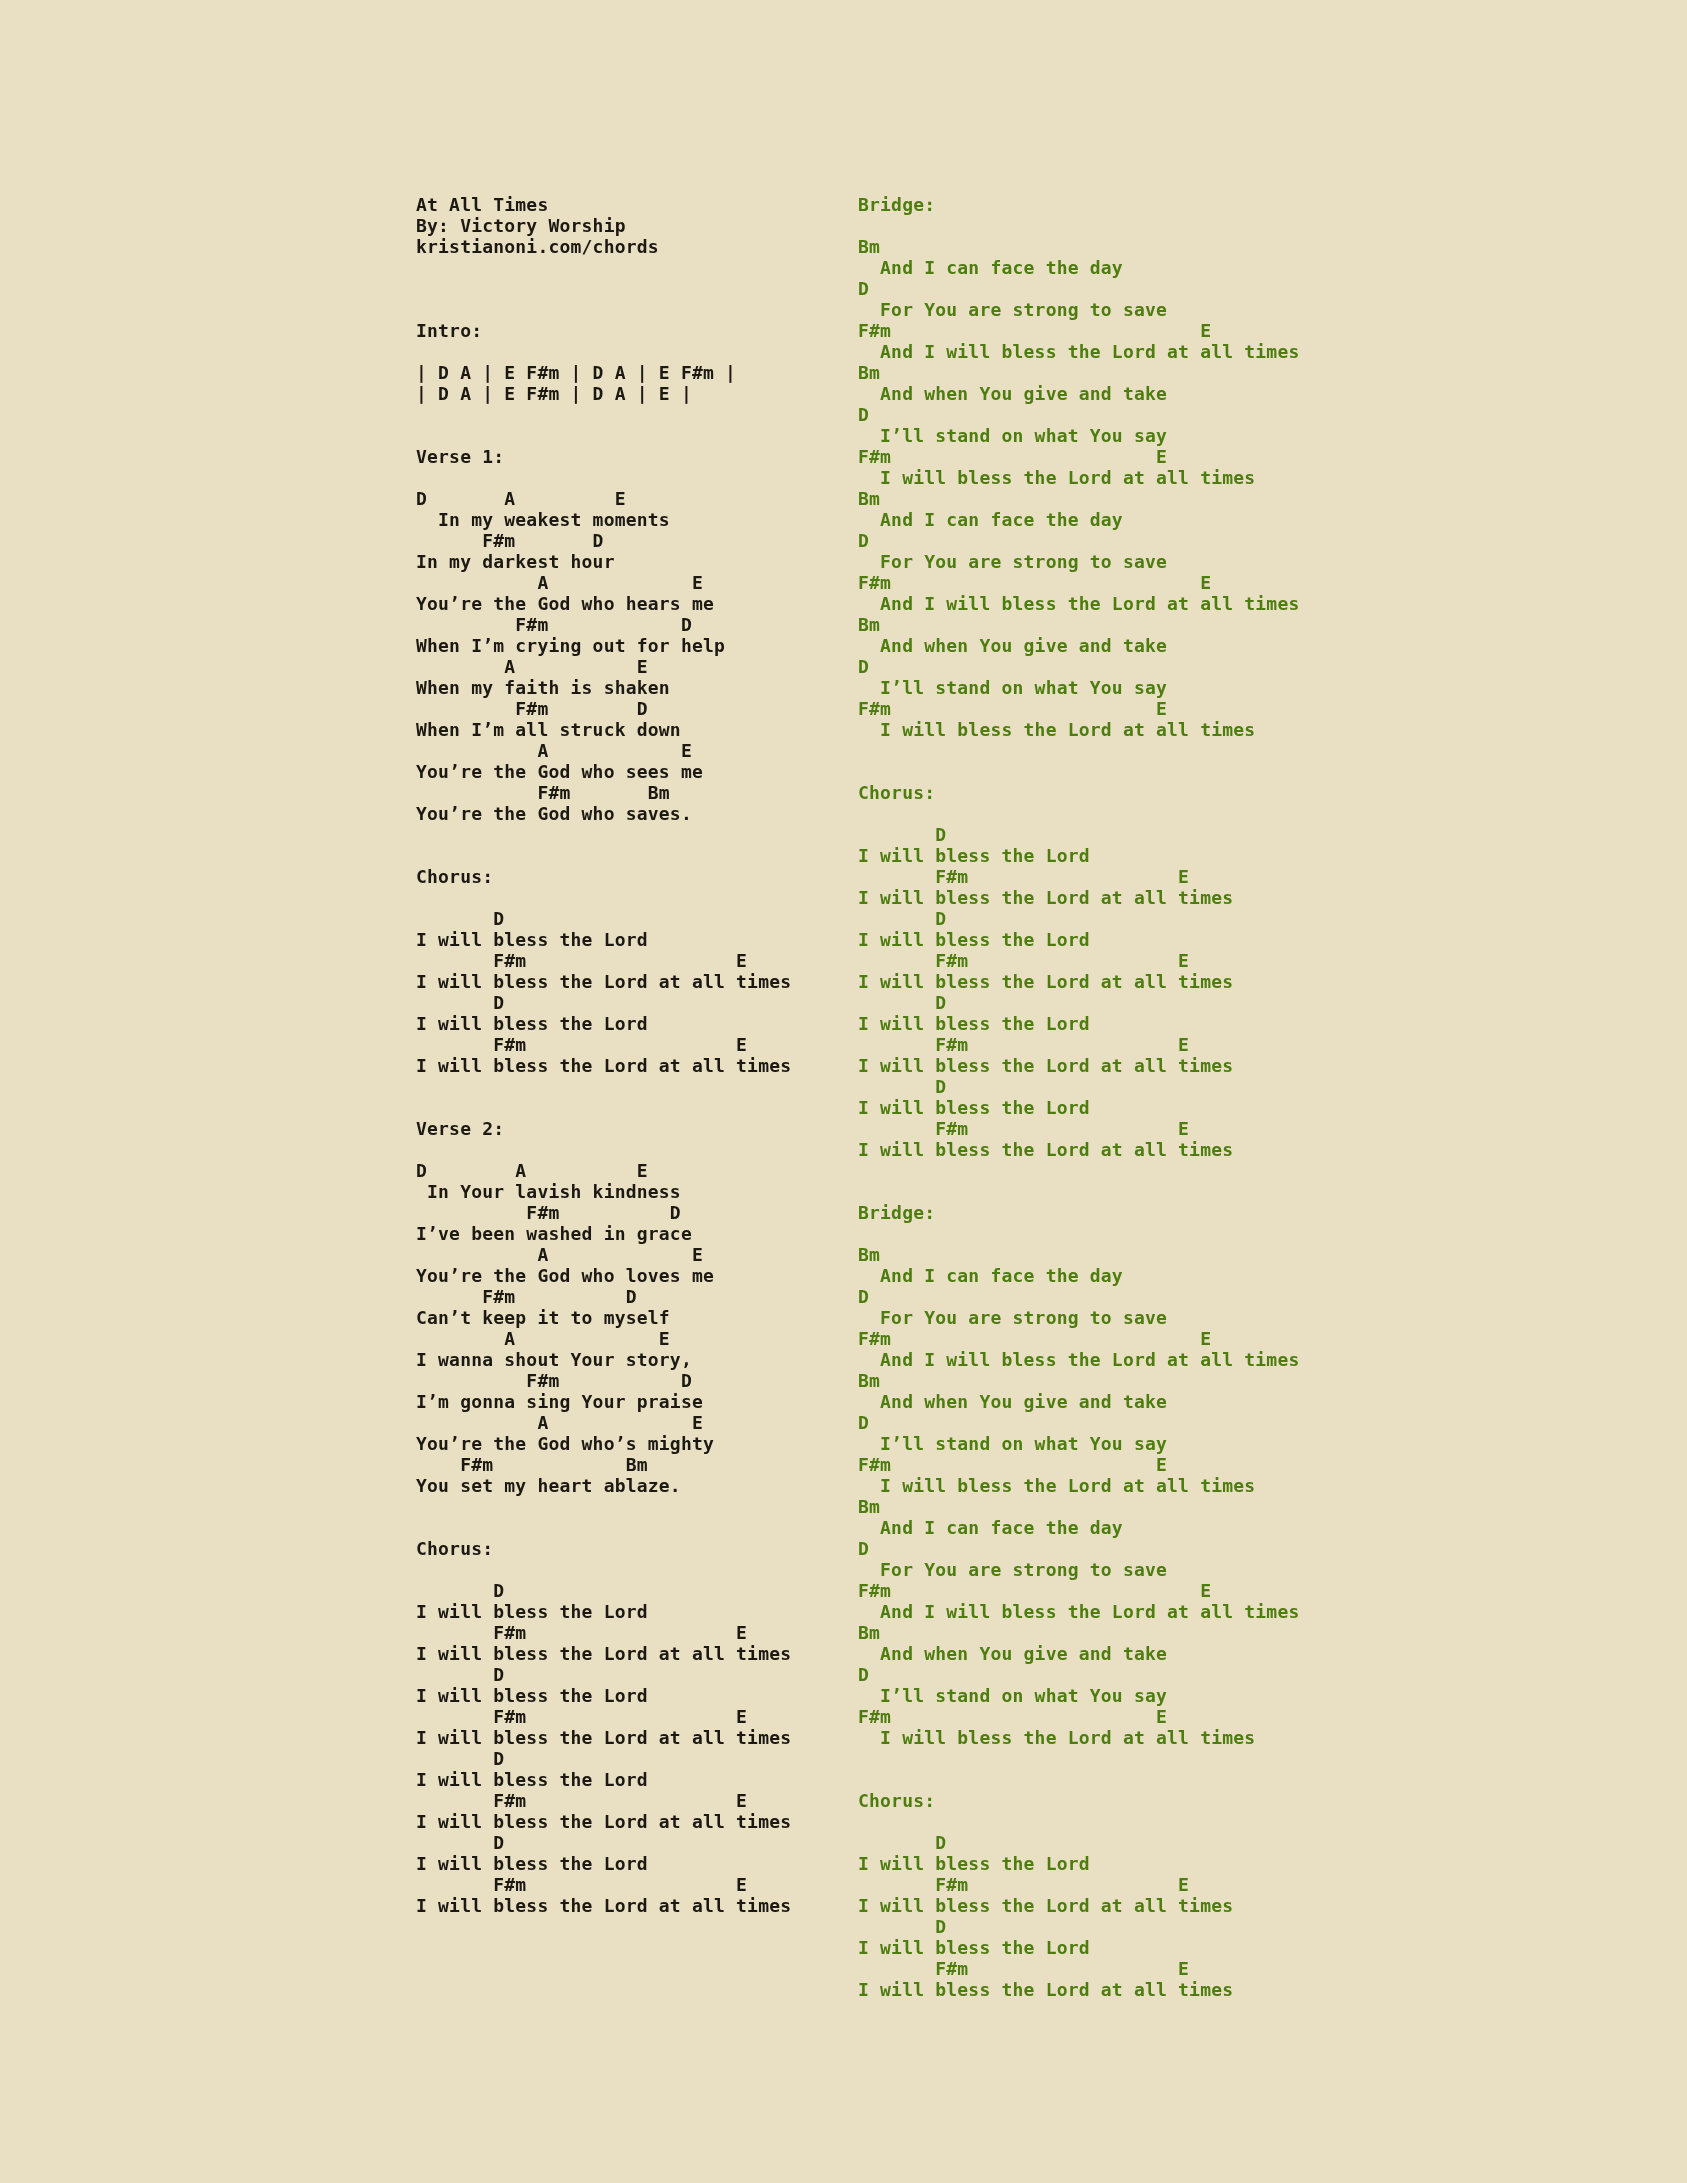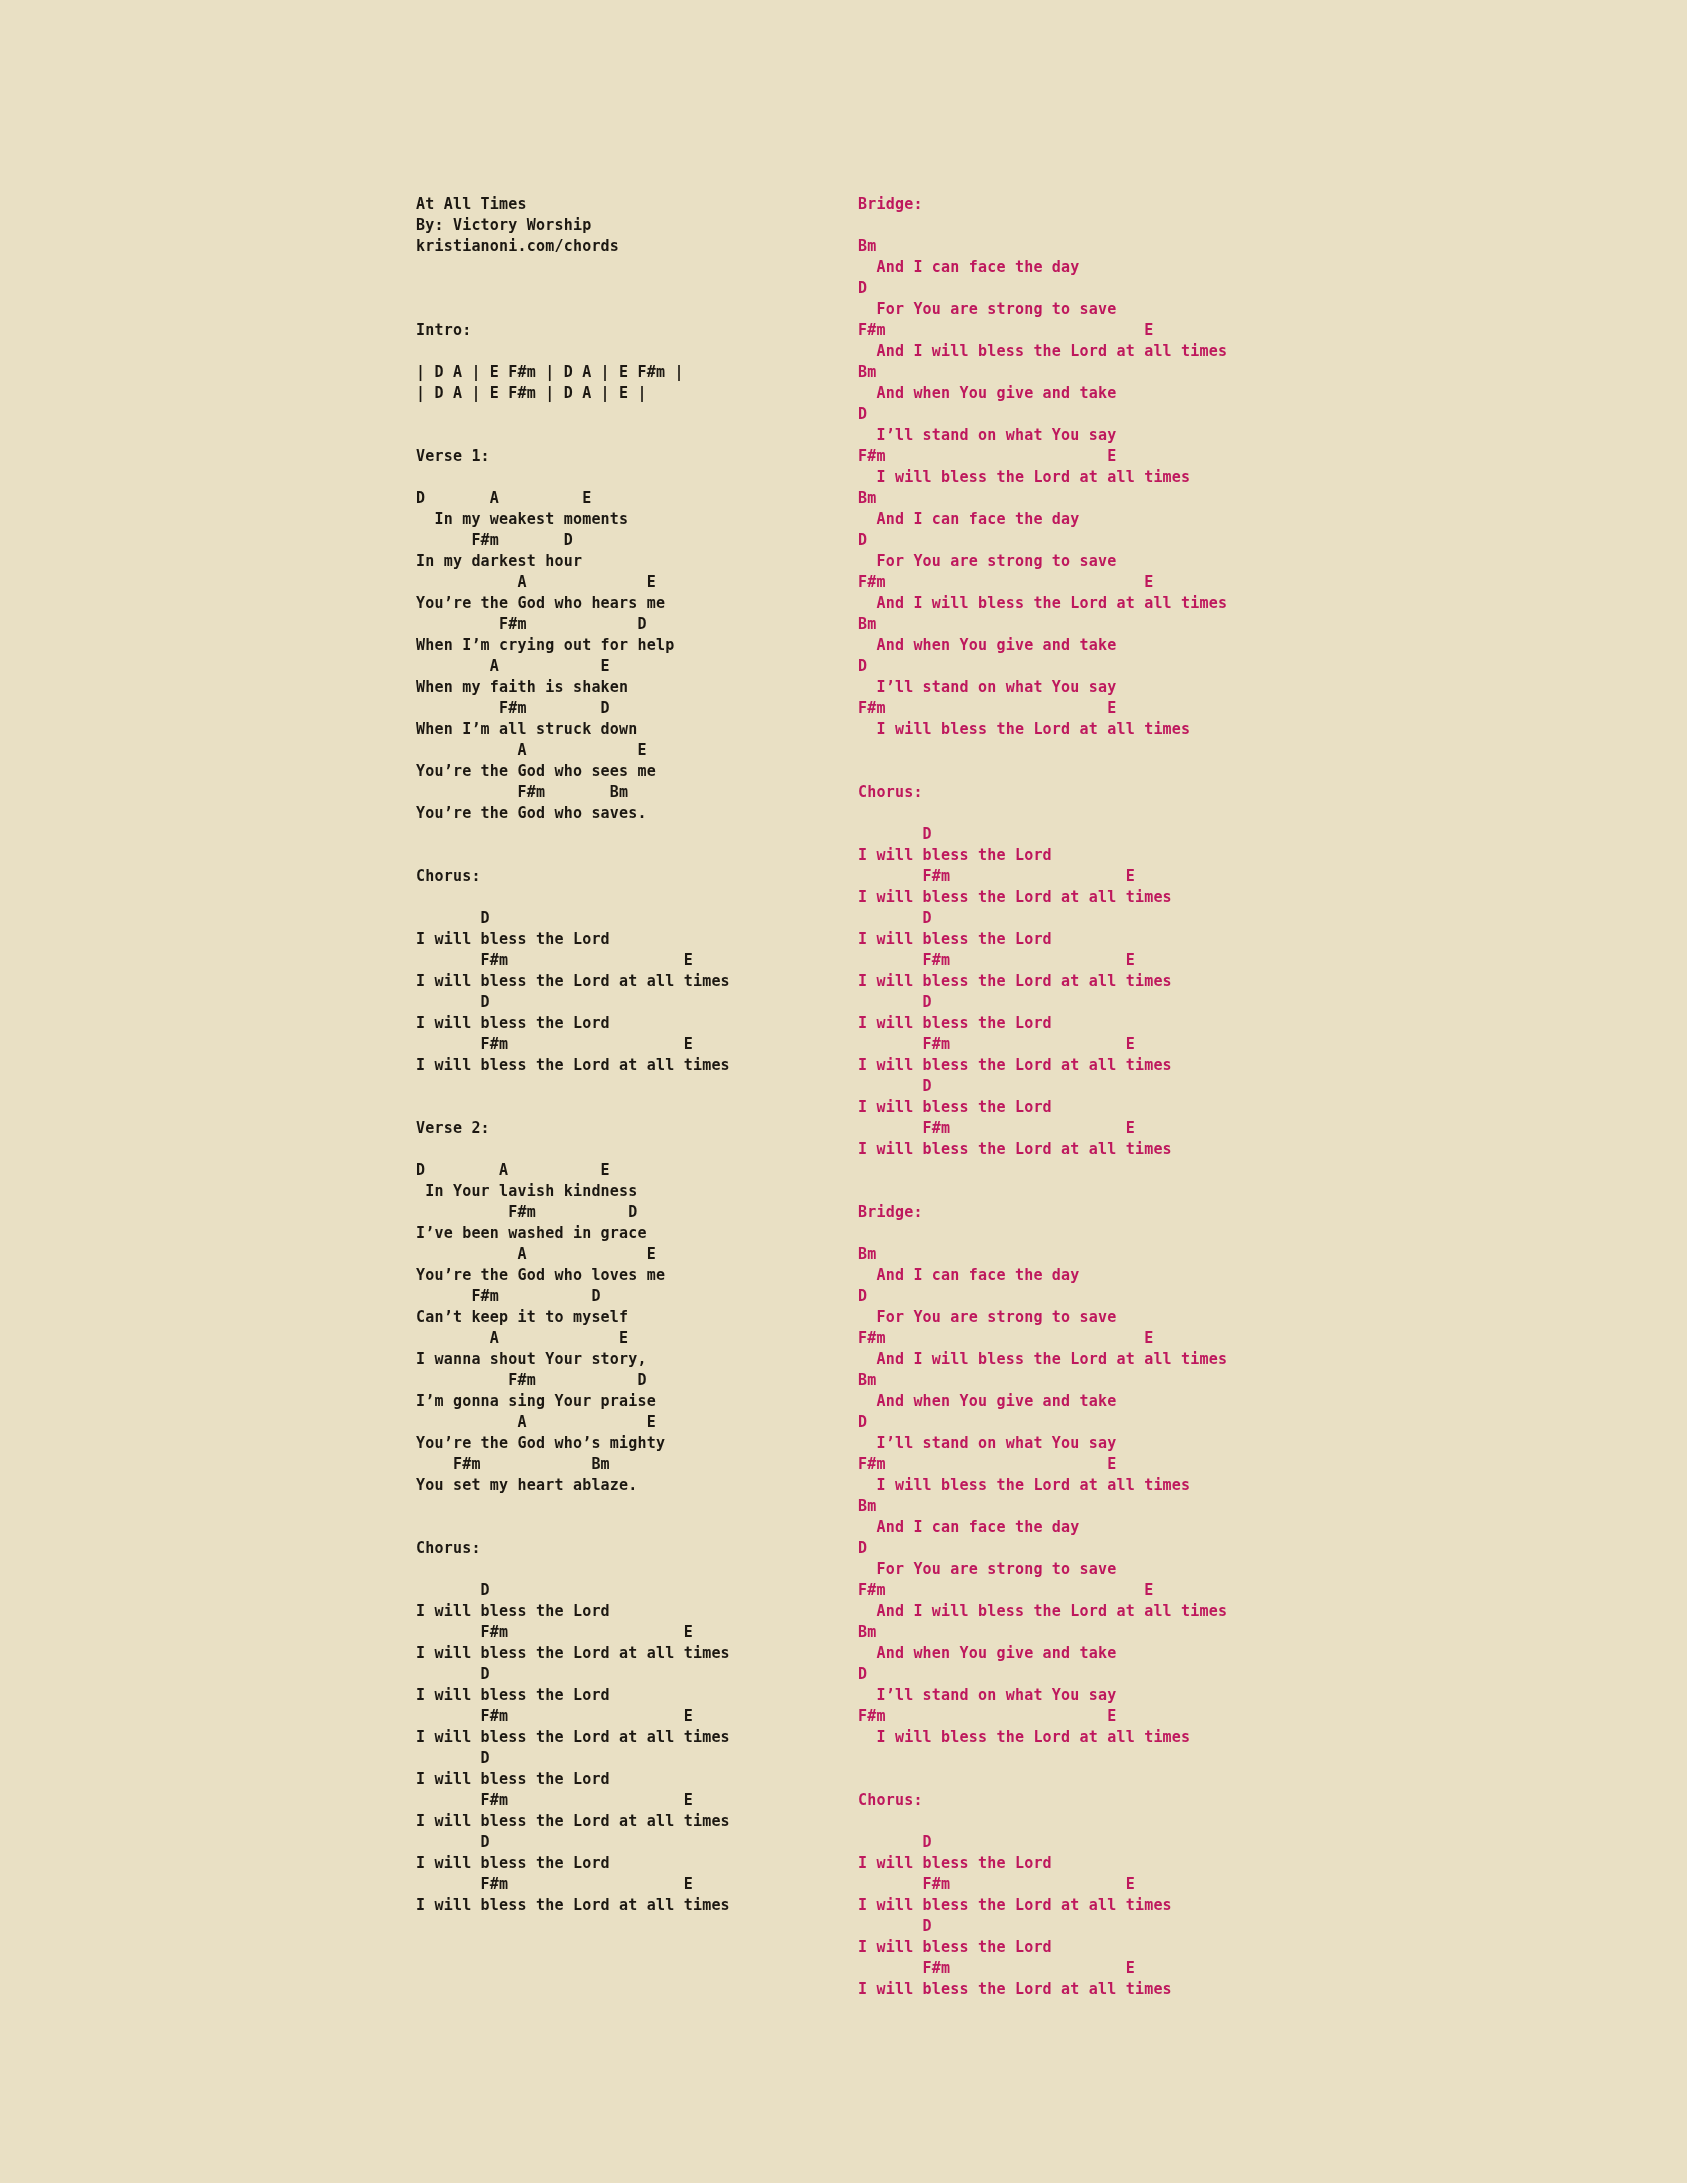--- a/index.html
+++ b/index.html
@@ -11,21 +11,21 @@
     width: 1687px;
     height: 2183px;
     overflow: hidden;
   }
   pre.sheet-col {
     position: absolute;
     top: 194px;
     margin: 0;
     font-family: "DejaVu Sans Mono", "Liberation Mono", monospace;
     font-weight: 700;
-    font-size: 15px;
+    font-size: 18px;
     line-height: 21px;
     letter-spacing: 0.2px;
     white-space: pre;
   }
   .col-left  { left: 416px; }
   .col-right { left: 858px; }
 </style>
 </head>
 <body>
 
@@ -105,21 +105,21 @@
        F#m                   E
 I will bless the Lord at all times
        D
 I will bless the Lord
        F#m                   E
 I will bless the Lord at all times
        D
 I will bless the Lord
        F#m                   E
 I will bless the Lord at all times</pre>
-  <pre class="sheet-col col-right" style="color: #be185d;">Bridge:
+  <pre class="sheet-col col-right" style="color: #4d7c0f;">Bridge:
 
 Bm
   And I can face the day
 D
   For You are strong to save
 F#m                            E
   And I will bless the Lord at all times
 Bm
   And when You give and take
 D

